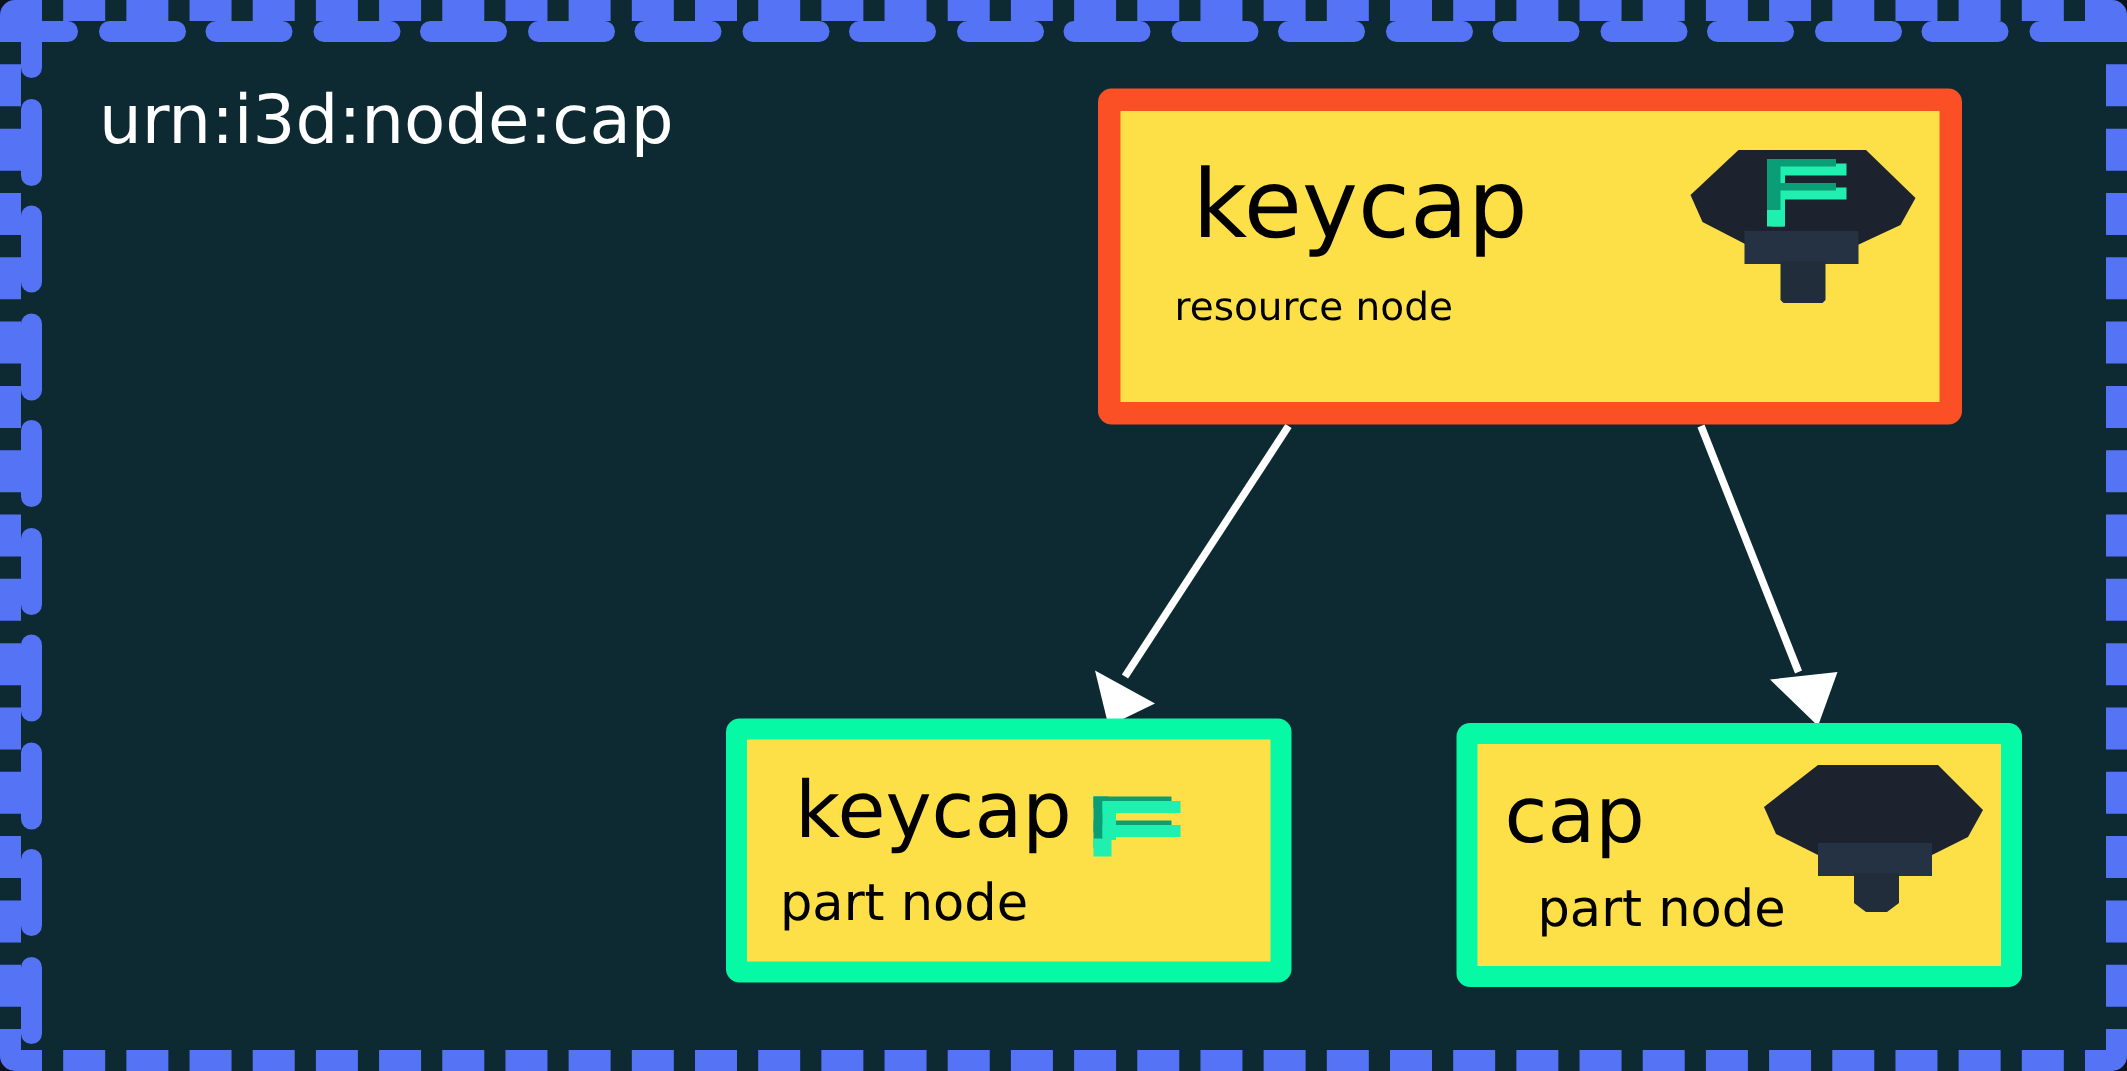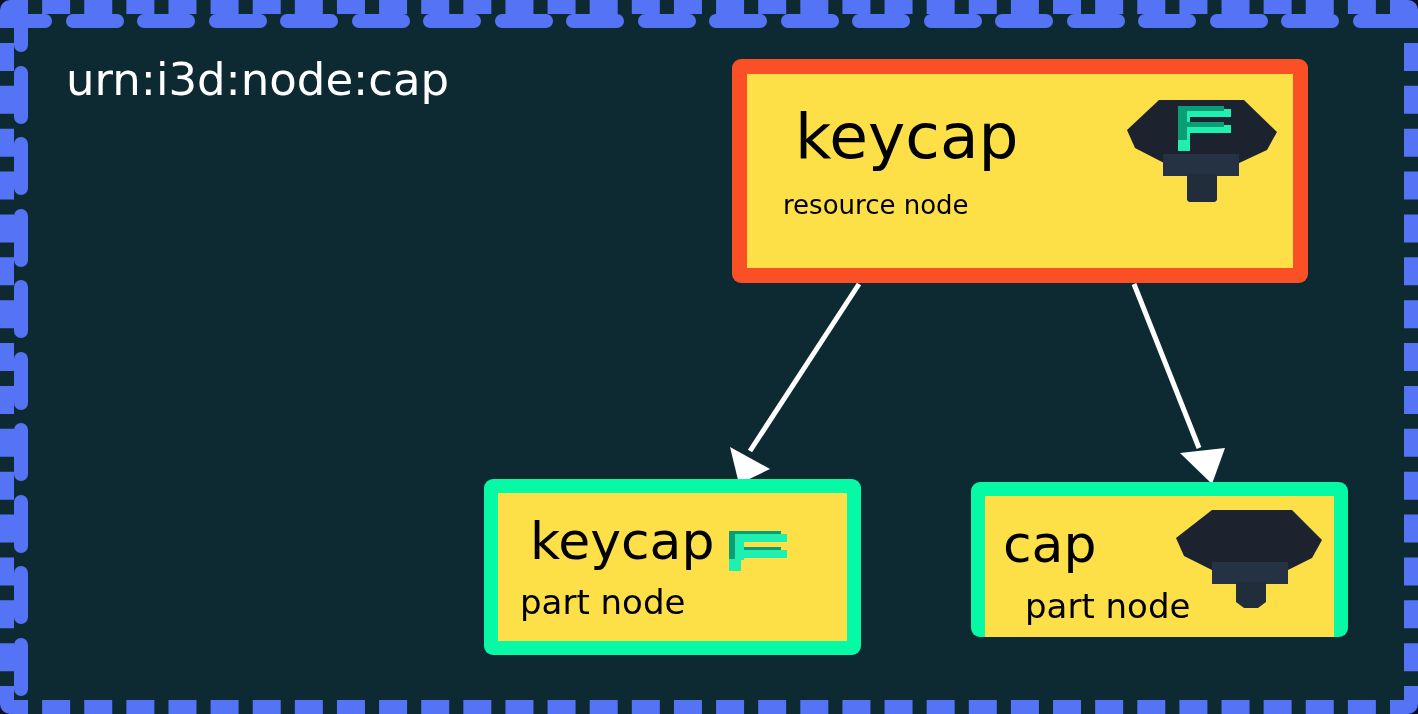--- a/index.html
+++ b/index.html
@@ -111,21 +111,21 @@
   #node-keycap .node-icon { left: 372px; top: 18px; width: 165px; height: 110px; }
 
   
   #node-letter { left: 470px; top: 465px; width: 377px; height: 176px; }
   #node-letter .node-inner { left: 14px; top: 14px; width: 349px; height: 148px; }
   #node-letter .node-title { left: 32px; top: 18px; font-size: 52px; }
   #node-letter .node-subtitle { left: 22px; top: 89px; font-size: 34px; }
   #node-letter .node-icon { left: 227px; top: 32px; width: 72px; height: 52px; }
 
   
-  #node-cap { left: 957px; top: 468px; width: 377px; height: 155px; }
+  #node-cap { left: 957px; top: 468px; width: 377px; height: 176px; }
   #node-cap .node-inner { left: 14px; top: 14px; width: 349px; height: 148px; }
   #node-cap .node-title { left: 18px; top: 18px; font-size: 52px; }
   #node-cap .node-subtitle { left: 40px; top: 90px; font-size: 34px; }
   #node-cap .node-icon { left: 185px; top: 8px; width: 160px; height: 104px; }
 
   .icon-svg { display: block; width: 100%; height: 100%; }
 </style>
 </head>
 <body>
 

